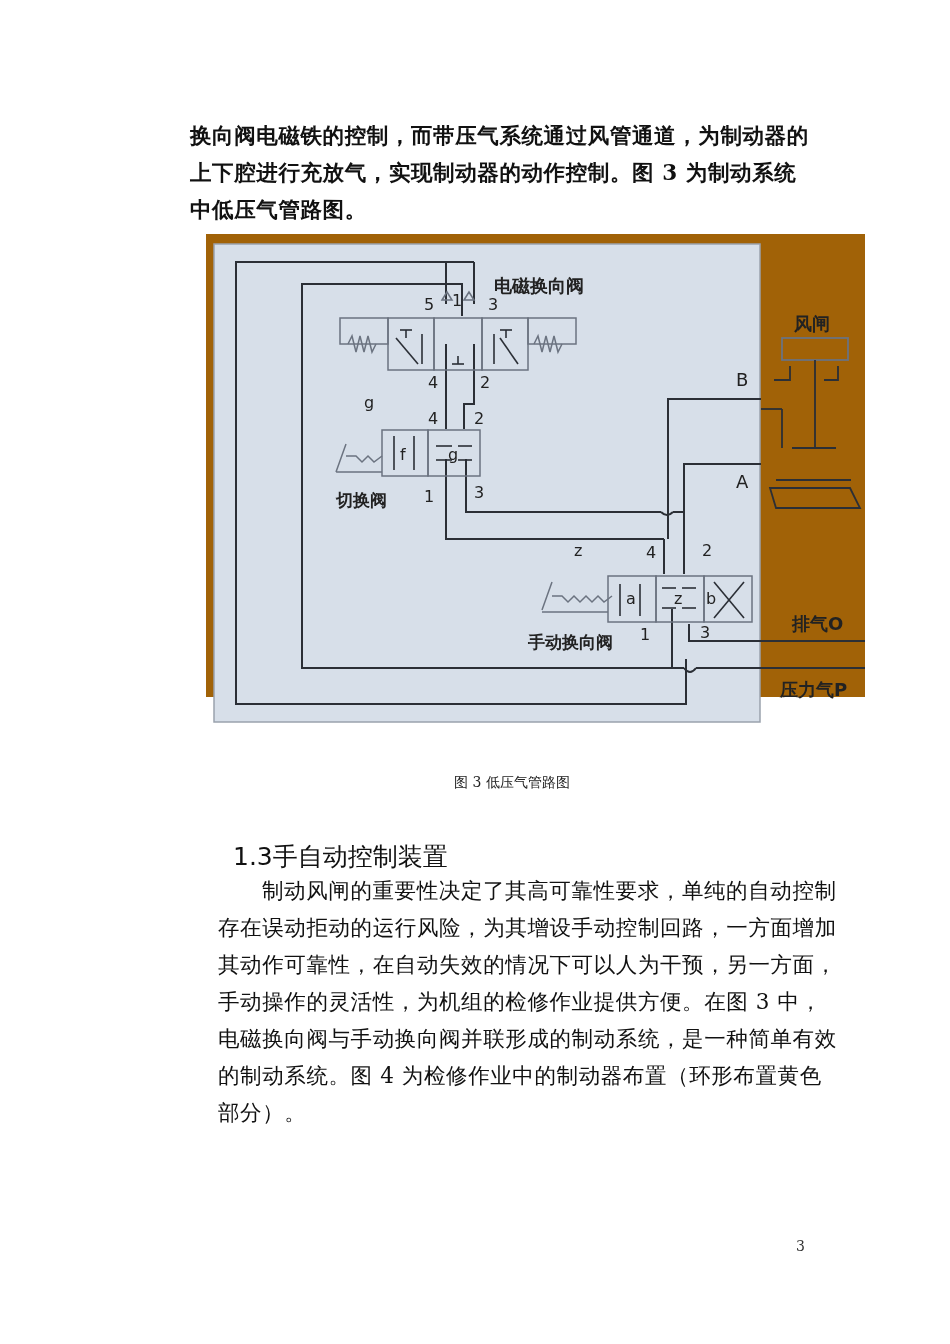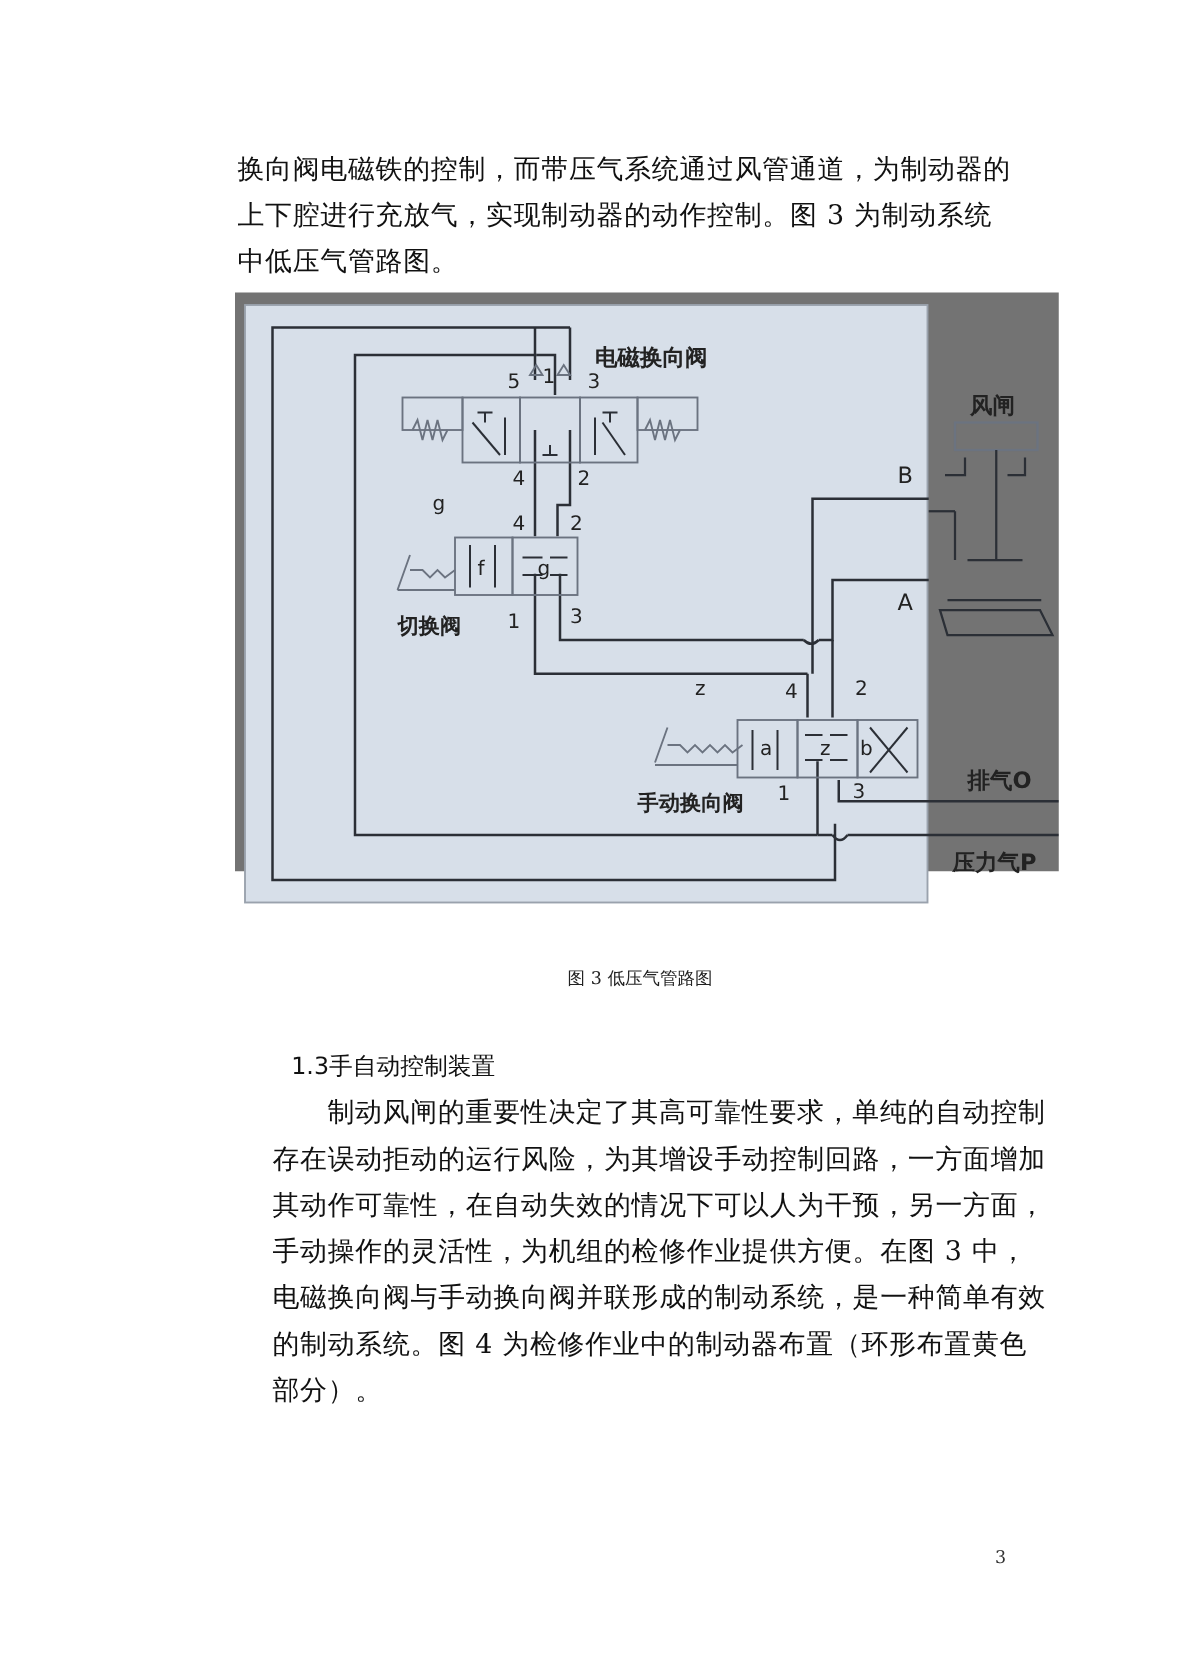--- a/index.html
+++ b/index.html
@@ -1,32 +1,32 @@
 <!DOCTYPE html>
 <html><head>
 <meta charset="utf-8">
 <style>
   html, body { margin:0; padding:0; background:#ffffff; }
   body { width:950px; height:1344px; position:relative; overflow:hidden;
          font-family:"DejaVu Serif","Liberation Serif",serif; color:#111; }
   .para { position:absolute; left:190px; width:620px; font-size:21.5px; line-height:37px;
           letter-spacing:0.6px; margin:0; }
   .indent { text-indent:44px; }
-  .heading { position:absolute; left:233px; top:840px; font-size:19px;
+  .heading { position:absolute; left:233px; top:840px; font-size:25px;
              font-family:"DejaVu Sans","Liberation Sans",sans-serif; margin:0; }
-  .figure { position:absolute; left:188px; top:234px; width:659px; height:463px; background:#737373; }
+  .figure { position:absolute; left:206px; top:234px; width:659px; height:463px; background:#a16207; }
   .figure svg { display:block; }
   .caption { position:absolute; left:0; width:1024px; top:774px; text-align:center; font-size:14px; color:#222; }
   .page-number { position:absolute; left:796px; top:1238px; font-size:14px; color:#333; }
   .lbl { font-family:"DejaVu Sans","Liberation Sans",sans-serif; fill:#222; }
 </style>
 </head>
 <body>
 
-<p class="para" style="top:117px;">换向阀电磁铁的控制，而带压气系统通过风管通道，为制动器的上下腔进行充放气，实现制动器的动作控制。图 3 为制动系统中低压气管路图。</p>
+<p class="para" style="top:117px;font-weight:bold;">换向阀电磁铁的控制，而带压气系统通过风管通道，为制动器的上下腔进行充放气，实现制动器的动作控制。图 3 为制动系统中低压气管路图。</p>
 
 <div class="figure">
   <svg width="659" height="499" viewBox="0 0 659 499" xmlns="http://www.w3.org/2000/svg">
 
     <rect x="8" y="10" width="546" height="478" fill="#d7dfe9" stroke="#9aa2ad" stroke-width="1.5"></rect>
     <g fill="none" stroke="#2b2f36" stroke-width="2">
 
       <polyline points="268,28 30,28 30,470 480,470 480,425"></polyline>
 
       <polyline points="241,50 96,50 96,434 466,434"></polyline>

